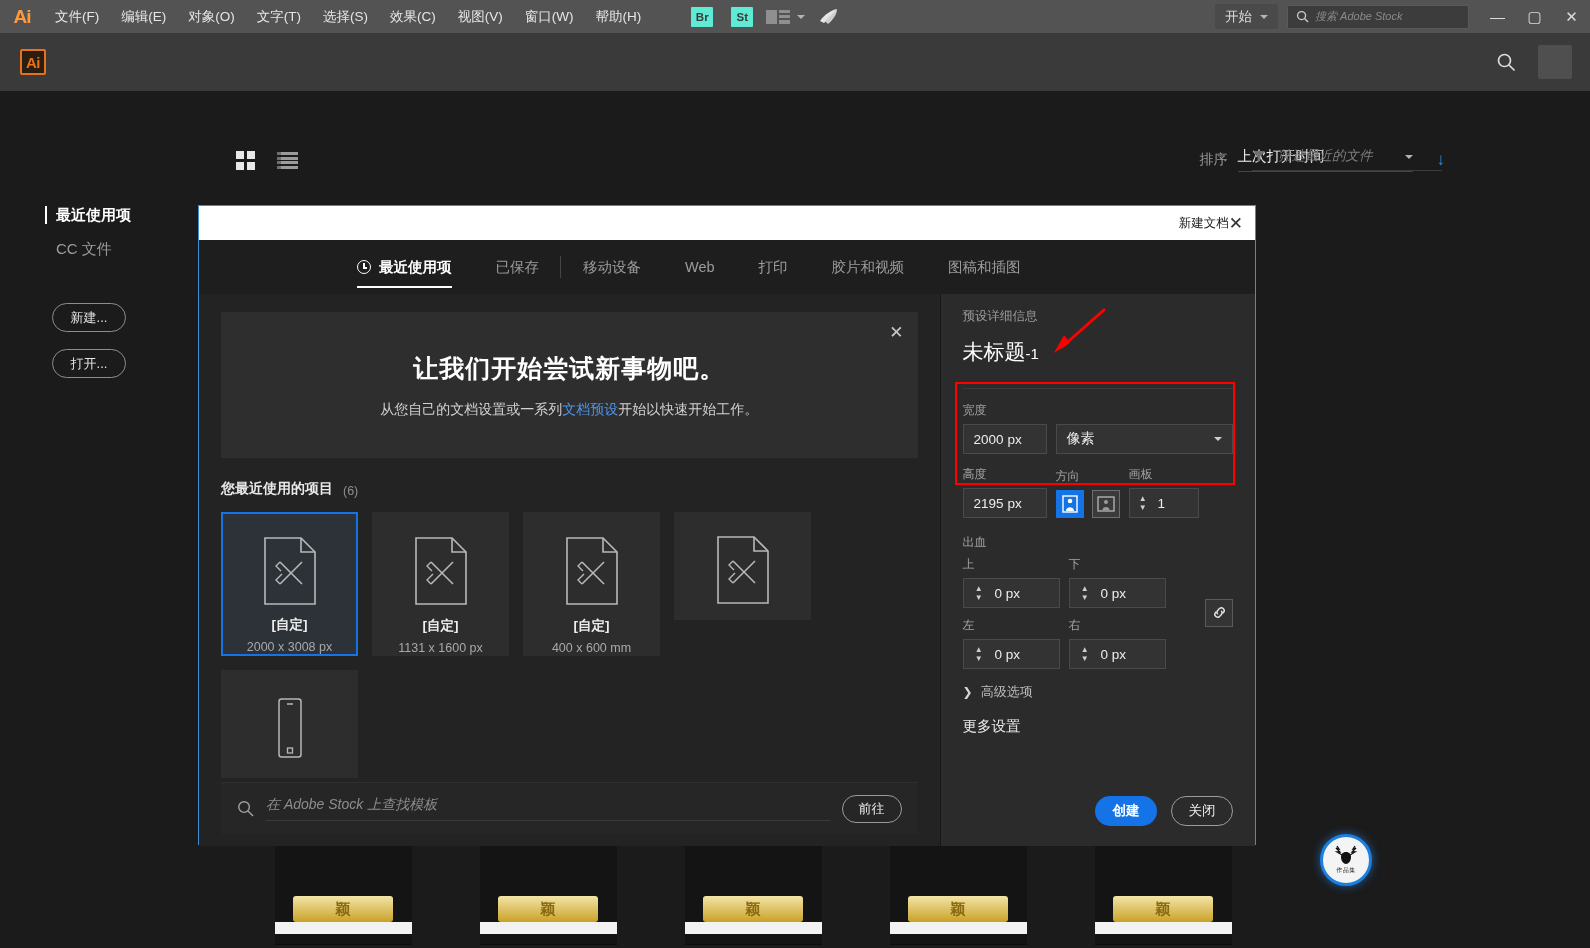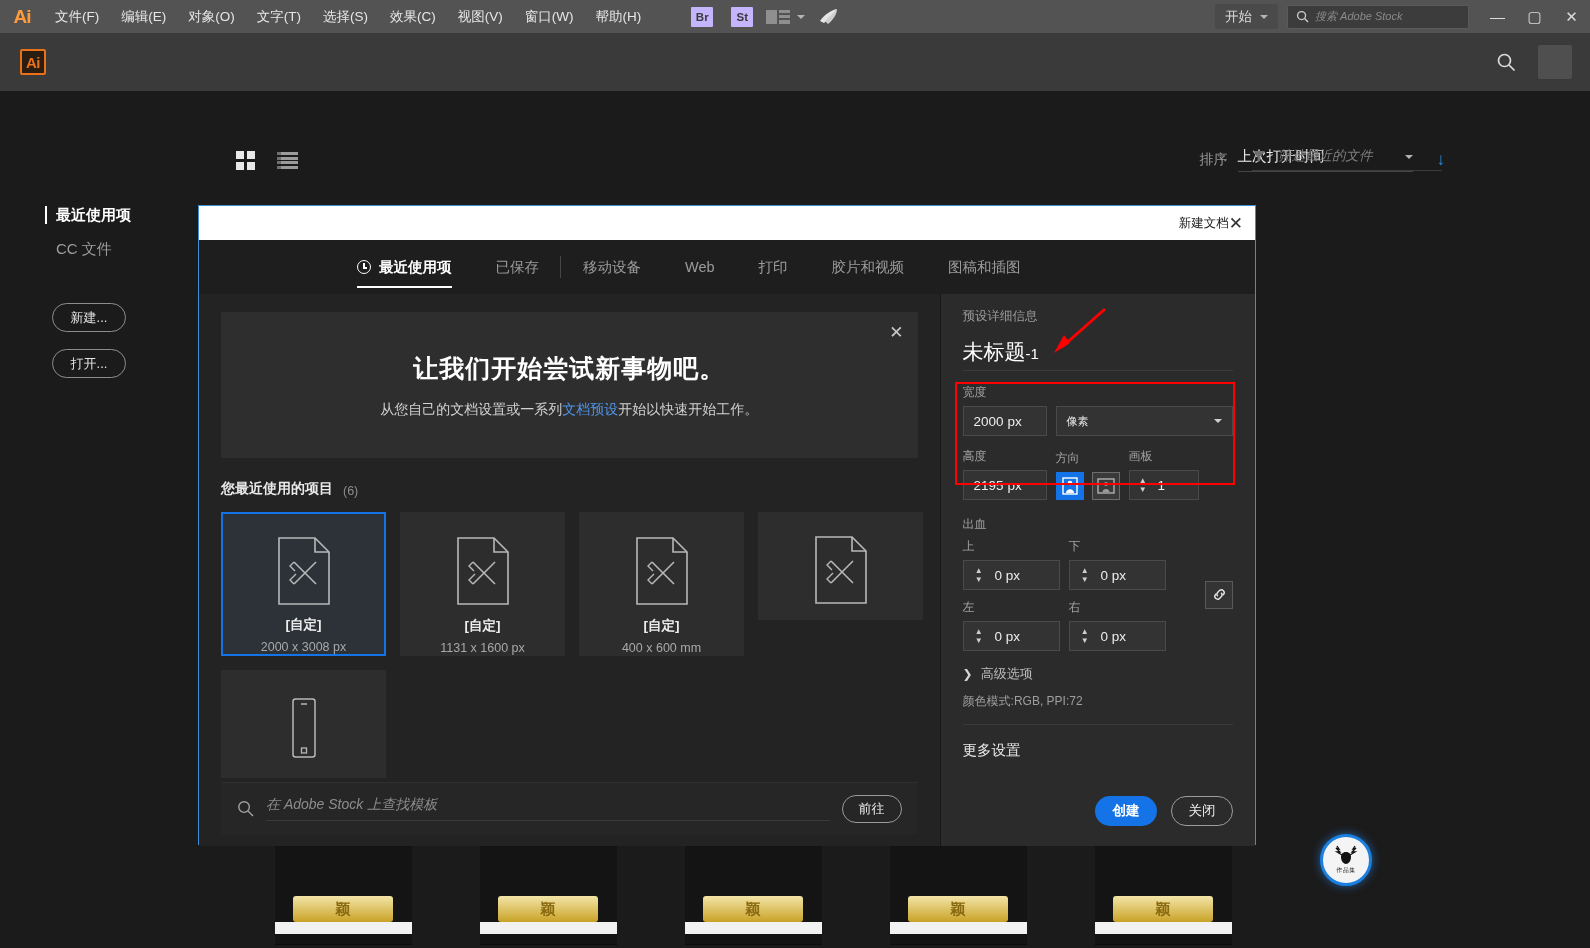--- a/index.html
+++ b/index.html
@@ -20,21 +20,21 @@
   .ai-menu-logo {
     width: 44px; height: 33px; display: flex; align-items: center; justify-content: center;
     color: #ff9a3c; font-weight: bold; font-size: 19px; letter-spacing: -1px;
   }
   .menu-item {
     color: #e6e6e6; font-size: 13.5px; padding: 0 11px; height: 33px;
     display: flex; align-items: center; white-space: nowrap;
   }
   .mb-spacer { flex: 1; }
   .mb-app-btn {
-    width: 22px; height: 20px; background: #c4b5fd; color: #3a3a3a;
+    width: 22px; height: 20px; background: #5eead4; color: #3a3a3a;
     font-size: 11.5px; font-weight: bold;
     display: flex; align-items: center; justify-content: center;
     margin: 0 9px; border-radius: 1px;
   }
   .mb-arrange {
     width: 24px; height: 18px; margin-left: 4px; position: relative;
   }
   .mb-arrange i { position: absolute; background: #8f8f8f; display: block; }
   .chev {
     width: 0; height: 0; border-left: 4px solid transparent; border-right: 4px solid transparent;
@@ -188,21 +188,21 @@
   .promo p { color: #d2d2d2; font-size: 14px; margin-top: 16px; }
   .promo p a { color: #4f94e8; text-decoration: none; }
   .promo .pclose { position: absolute; right: 14px; top: 10px; color: #c7c7c7; font-size: 17px; }
 
   .recent-hd { margin: 22px 0 0 22px; display: flex; align-items: flex-end; gap: 10px; }
   .recent-hd .t { color: #e9e9e9; font-size: 14px; font-weight: bold; }
   .recent-hd .c { color: #8e8e8e; font-size: 12.5px; }
 
   .cards { margin: 14px 0 0 22px; display: flex; flex-wrap: wrap; gap: 14px; width: 706px; }
   .card {
-    width: 165px; height: 144px; background: #2d2d2d; border: 1px solid transparent;
+    width: 137px; height: 144px; background: #2d2d2d; border: 1px solid transparent;
     display: flex; flex-direction: column; align-items: center; justify-content: flex-start;
   }
   .card.selected { background: #2c3238; border: 2px solid #1473e6; }
   .card .thumb { margin-top: 22px; height: 76px; display:flex; align-items:center; justify-content:center; }
   .card .nm { color: #ededed; font-size: 13.5px; margin-top: 10px; font-weight: bold; }
   .card .dim { color: #a8a8a8; font-size: 12.5px; margin-top: 6px; }
 
   .stock-bar {
     position: absolute; left: 22px; right: 22px; bottom: 12px; height: 52px;
     background: #262626; display: flex; align-items: center; padding: 0 16px; gap: 12px;
@@ -211,30 +211,30 @@
   .stock-bar .sph { color: #8d8d8d; font-size: 14px; font-style: italic; flex: 1;
     border-bottom: 1px solid #3a3a3a; padding-bottom: 6px; }
   .goto-btn {
     width: 60px; height: 28px; border: 1px solid #9a9a9a; border-radius: 15px;
     color: #ececec; font-size: 13px; display: flex; align-items: center; justify-content: center;
   }
 
   
   .rp { padding: 14px 22px 0 22px; }
   .rp-label { color: #9d9d9d; font-size: 12.5px; }
-  .rp-title { color: #fff; font-size: 21px; margin-top: 13px; border-bottom: 1px solid #3b3b3b; padding-bottom: 4px;}
+  .rp-title { color: #fff; font-size: 21px; margin-top: 13px; border-bottom: 1px solid #3b3b3b; padding-bottom: 22px;}
   .rp-title .suf { font-size: 15px; }
   .fld-label { color: #a2a2a2; font-size: 12px; margin-bottom: 5px; }
   .inp {
     background: #333333; border: 1px solid #4a4a4a; height: 30px; color: #ededed;
     font-size: 13.5px; display: flex; align-items: center; padding: 0 10px;
   }
   .row { display: flex; gap: 9px; }
   .sel {
-    background: #333333; border: 1px solid #4a4a4a; height: 30px; color: #ededed; font-size: 11px;
+    background: #333333; border: 1px solid #4a4a4a; height: 30px; color: #ededed; font-size: 14px;
     display: flex; align-items: center; justify-content: space-between; padding: 0 10px; flex: 1;
   }
   .orient-btn {
     width: 28px; height: 28px; border: 1px solid #6d6d6d; display:flex; align-items:center; justify-content:center;
     background: #3a3a3a;
   }
   .orient-btn.on { background: #1473e6; border-color: #1473e6; }
   .spin {
     display: flex; flex-direction: column; align-items: center; justify-content: center;
     width: 14px; gap: 3px; color: #cfcfcf;
@@ -686,21 +686,20 @@
                 </svg>
               </div>
             </div>
           </div>
 
           <div class="adv">
             <span class="ch">❯</span>
             <span>高级选项</span>
           </div>
 
-          <div class="meta">颜色模式:RGB, PPI:72</div>
 
           <div class="more">更多设置</div>
         </div>
 
         <div class="rp-actions">
           <div class="btn-primary">创建</div>
           <div class="btn-ghost">关闭</div>
         </div>
       </div>
     </div>

